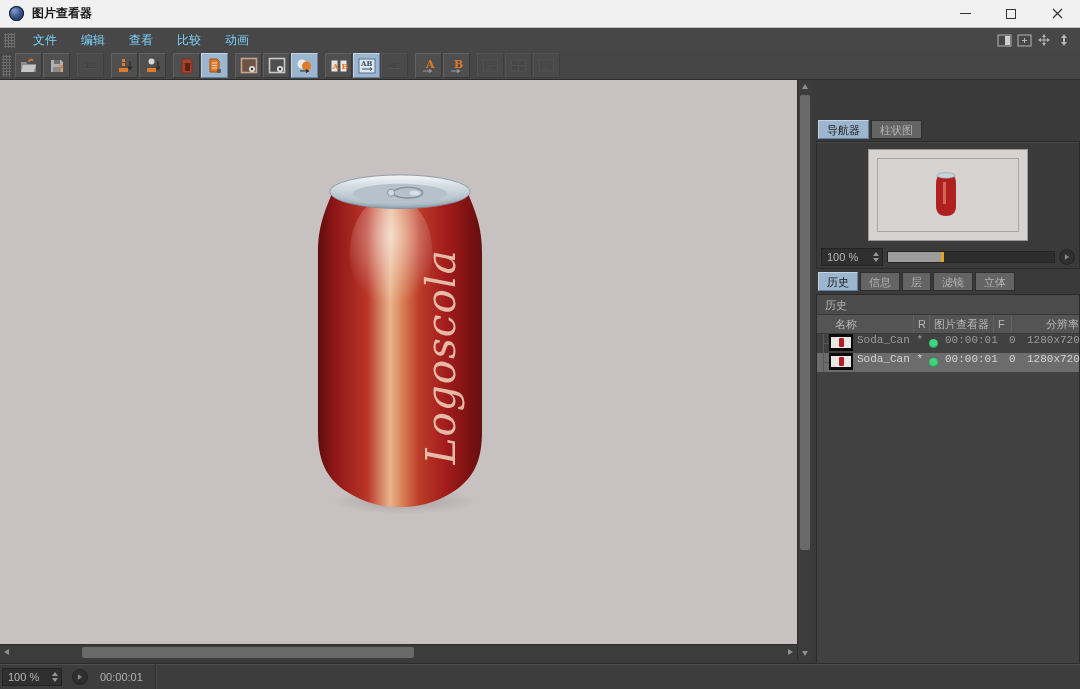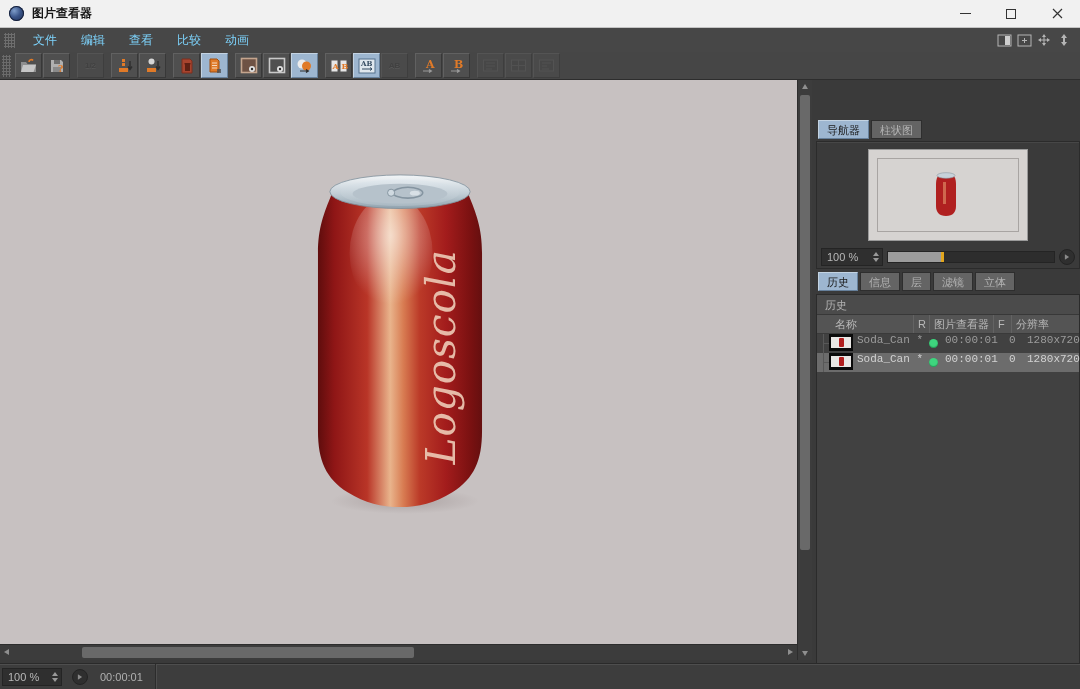--- a/index.html
+++ b/index.html
@@ -79,21 +79,21 @@
 
   .histbox{position:absolute;left:0;top:174px;width:264px;height:404px;background:#414141;border:1px solid #2b2b2b;box-shadow:inset 0 1px 0 #4a4a4a;}
   .sechead{height:20px;line-height:20px;background:#4b4b4b;color:#b3b3b3;font-size:11px;padding-left:8px;border-bottom:1px solid #383838;}
   .thead{display:flex;height:19px;background:#545454;color:#b8b8b8;font-size:11px;line-height:19px;border-bottom:1px solid #3a3a3a;}
   .thead span{border-left:1px solid #636363;padding-left:4px;}
   .thead span:first-child{border-left:none;padding-left:18px;}
   .c-name{width:96px;flex:none;}
   .c-r{width:16px;flex:none;}
   .c-time{width:64px;flex:none;}
   .c-f{width:18px;flex:none;}
-  .c-res{flex:1;}
+  .c-res{flex:1;text-align:right;}
   .hrow{display:flex;height:19px;font-size:11px;color:#9c9c9c;font-family:Liberation Mono, monospace;}
   .hrow.selected{background:#6c6c6c;color:#d2d2d2;}
   .tree{width:12px;height:100%;position:relative;flex:none;}
   .tree::before{content:"";position:absolute;left:6px;top:0;bottom:0;border-left:1px solid #585858;}
   .tree::after{content:"";position:absolute;left:6px;top:9px;width:6px;border-top:1px solid #585858;}
   .fthumb{width:24px;height:17px;background:#0b0b0b;display:flex;align-items:center;justify-content:center;flex:none;margin-right:4px;}
   .fthumb .inner{width:20px;height:11px;background:#e9e7e5;display:flex;align-items:center;justify-content:center;}
   .fthumb .minican{width:5px;height:9px;background:var(--can-red);border-radius:1px;}
   .rname{width:72px;flex:none;overflow:hidden;white-space:nowrap;}
   .rdot{width:16px;flex:none;display:flex;align-items:center;}

